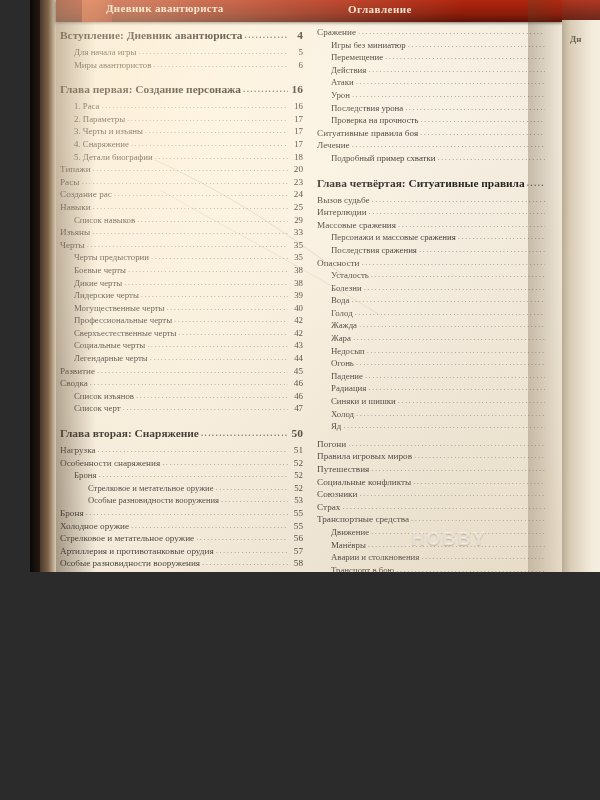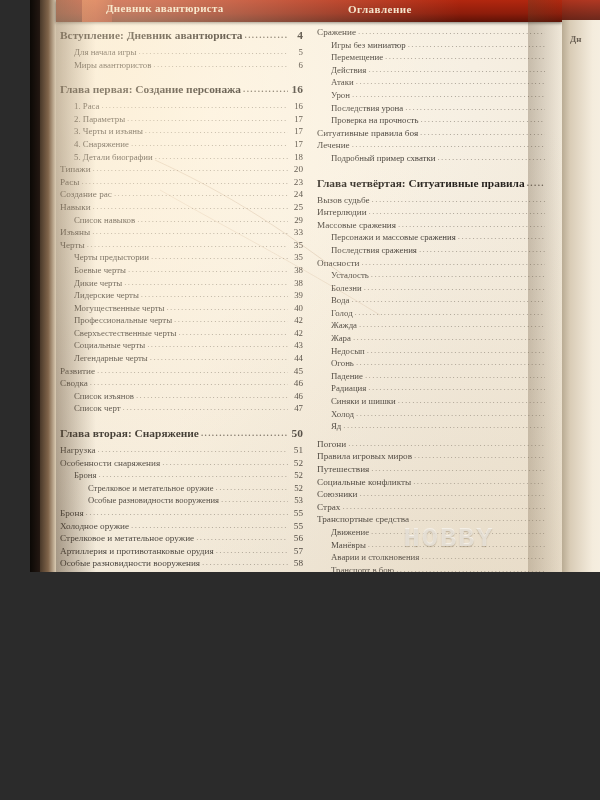--- a/index.html
+++ b/index.html
@@ -156,23 +156,23 @@
   
   .watermark {
     position: absolute;
     right: 76px;
     bottom: 18px;
     width: 210px;
     text-align: center;
     pointer-events: none;
   }
   .wm-line {
-    font-family: Liberation Mono, monospace;
+    font-family: Liberation Sans, sans-serif;
     font-weight: bold;
-    font-size: 27px;
+    font-size: 18px;
     letter-spacing: 2px;
     color: rgba(255,255,255,0.55);
     text-shadow: 0 1px 1px rgba(120,100,70,.35);
     line-height: 30px;
   }
   
   .tex1 {
     position: absolute; left: 26px; top: 0; width: 506px; height: 800px;
     background:
       radial-gradient(ellipse at 12% 8%, rgba(255,235,200,.5), rgba(255,255,255,0) 55%),

